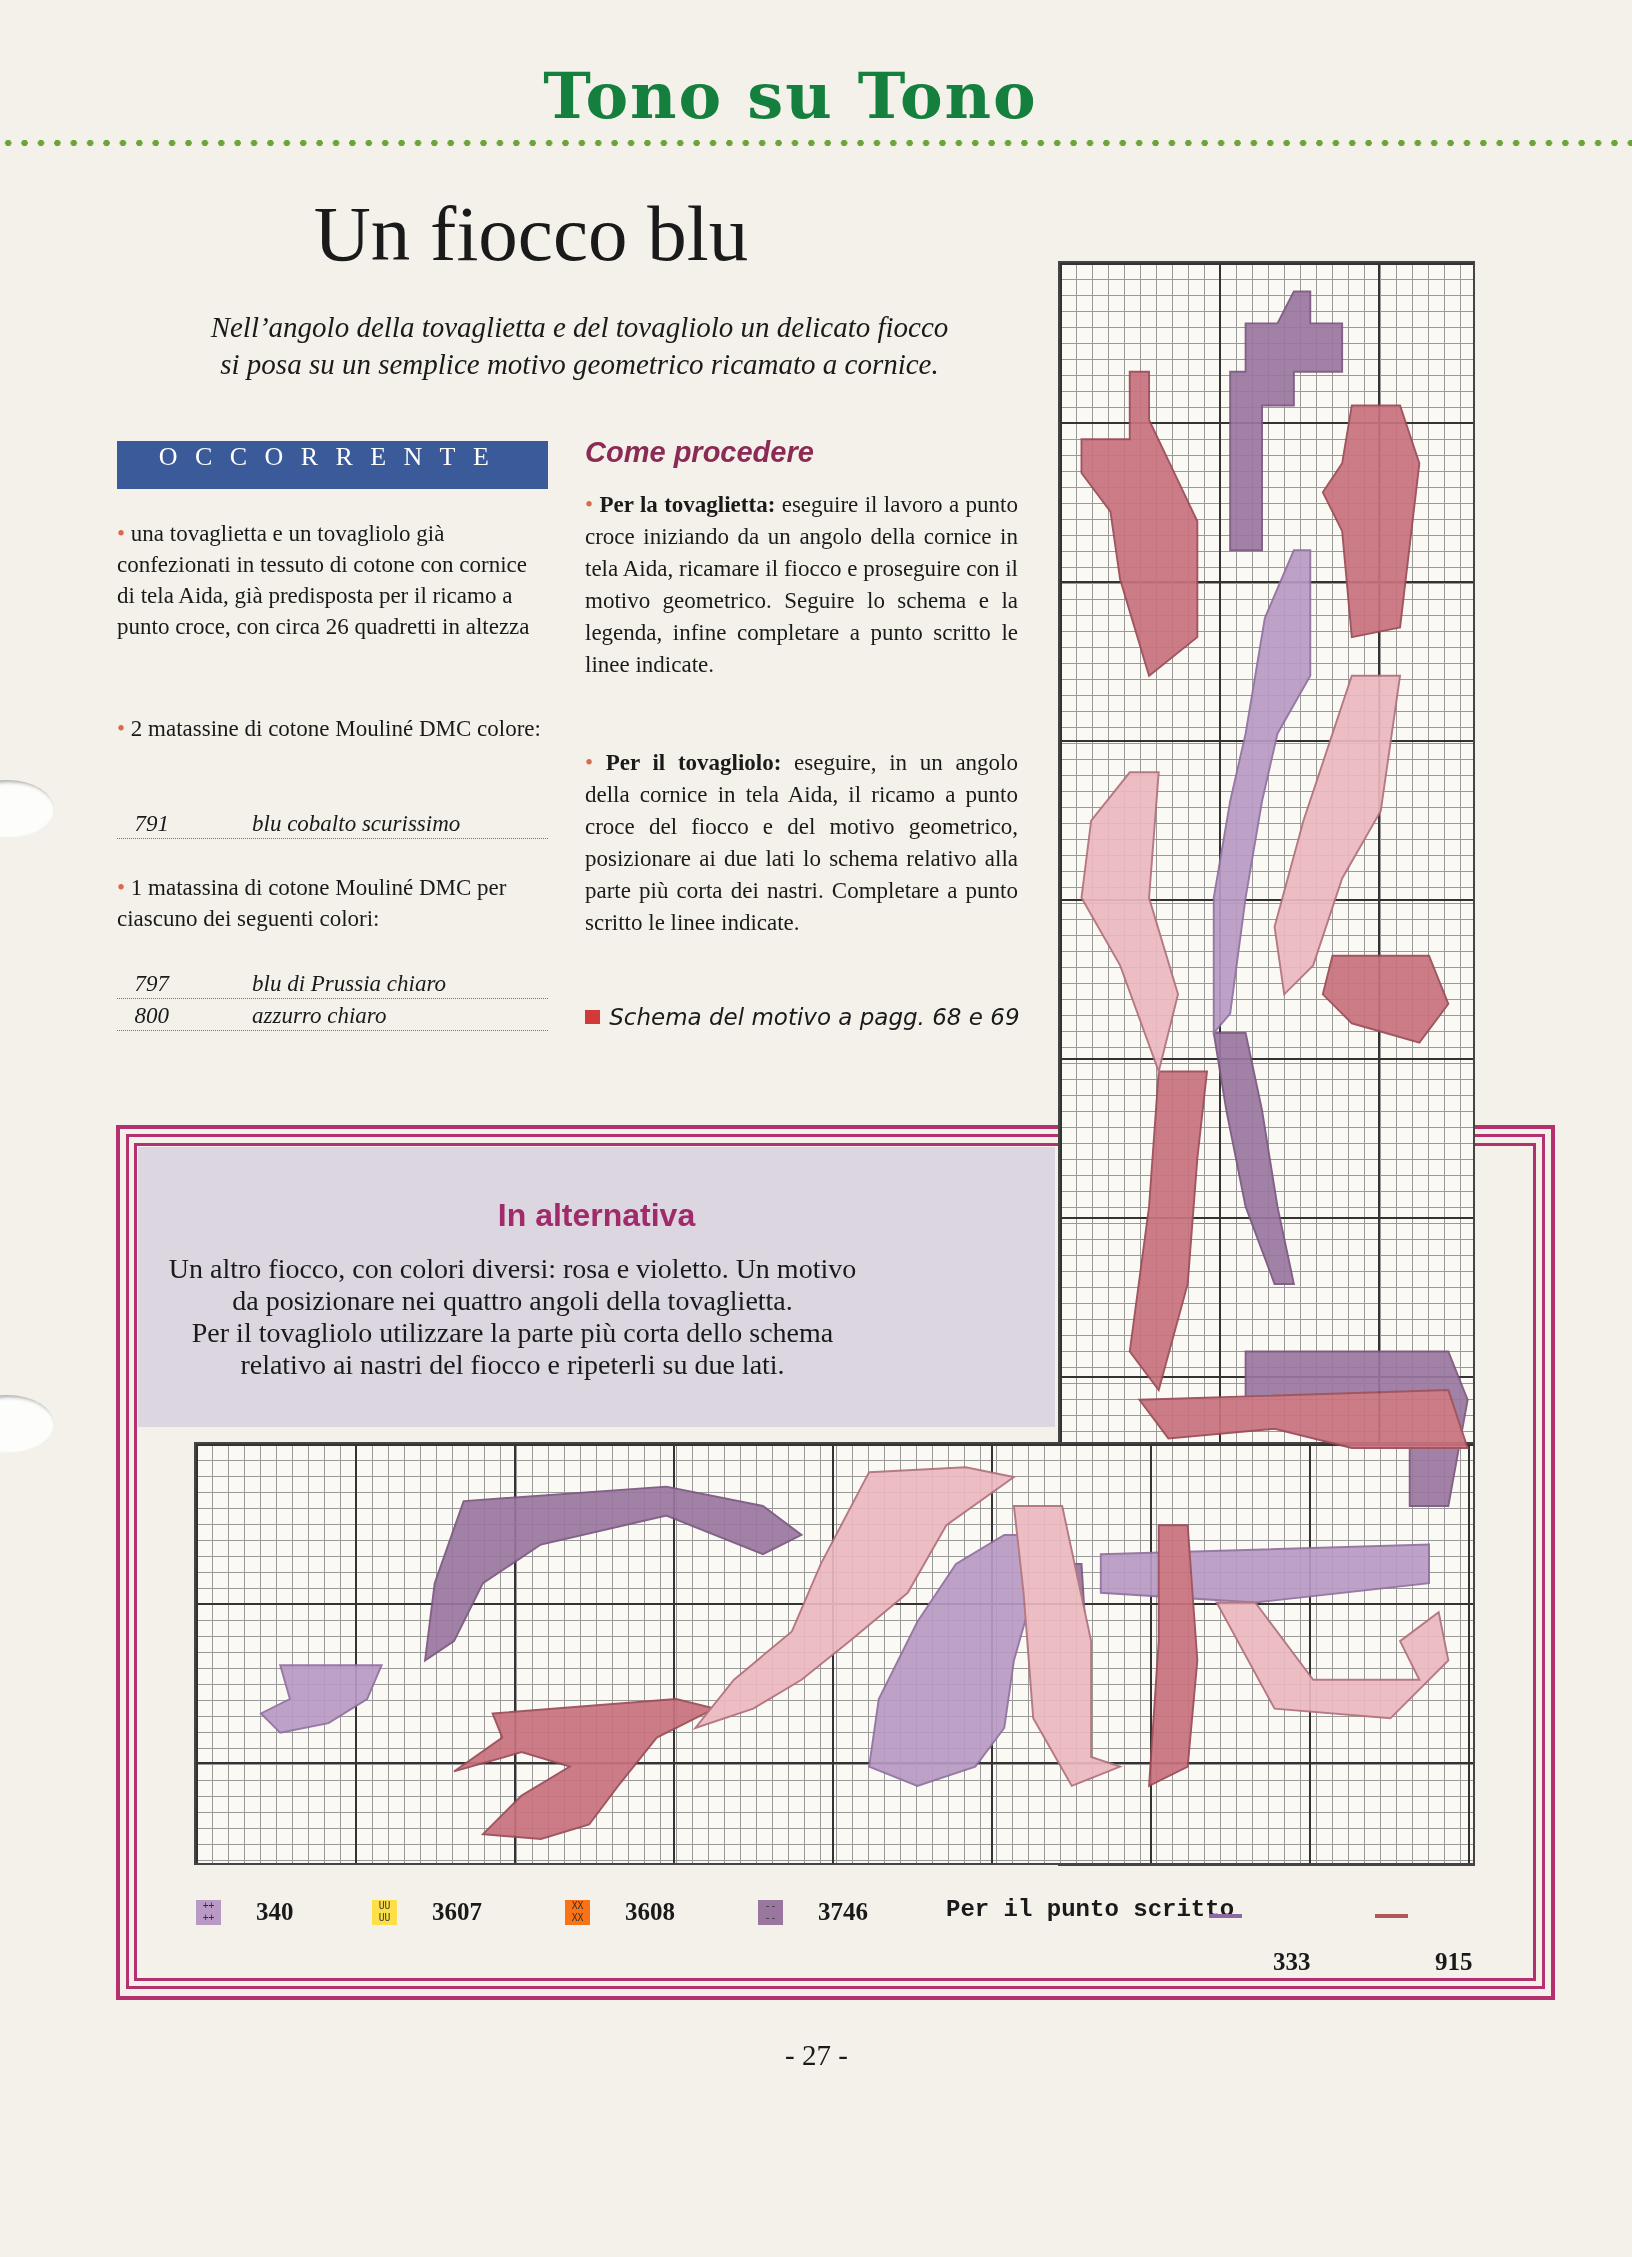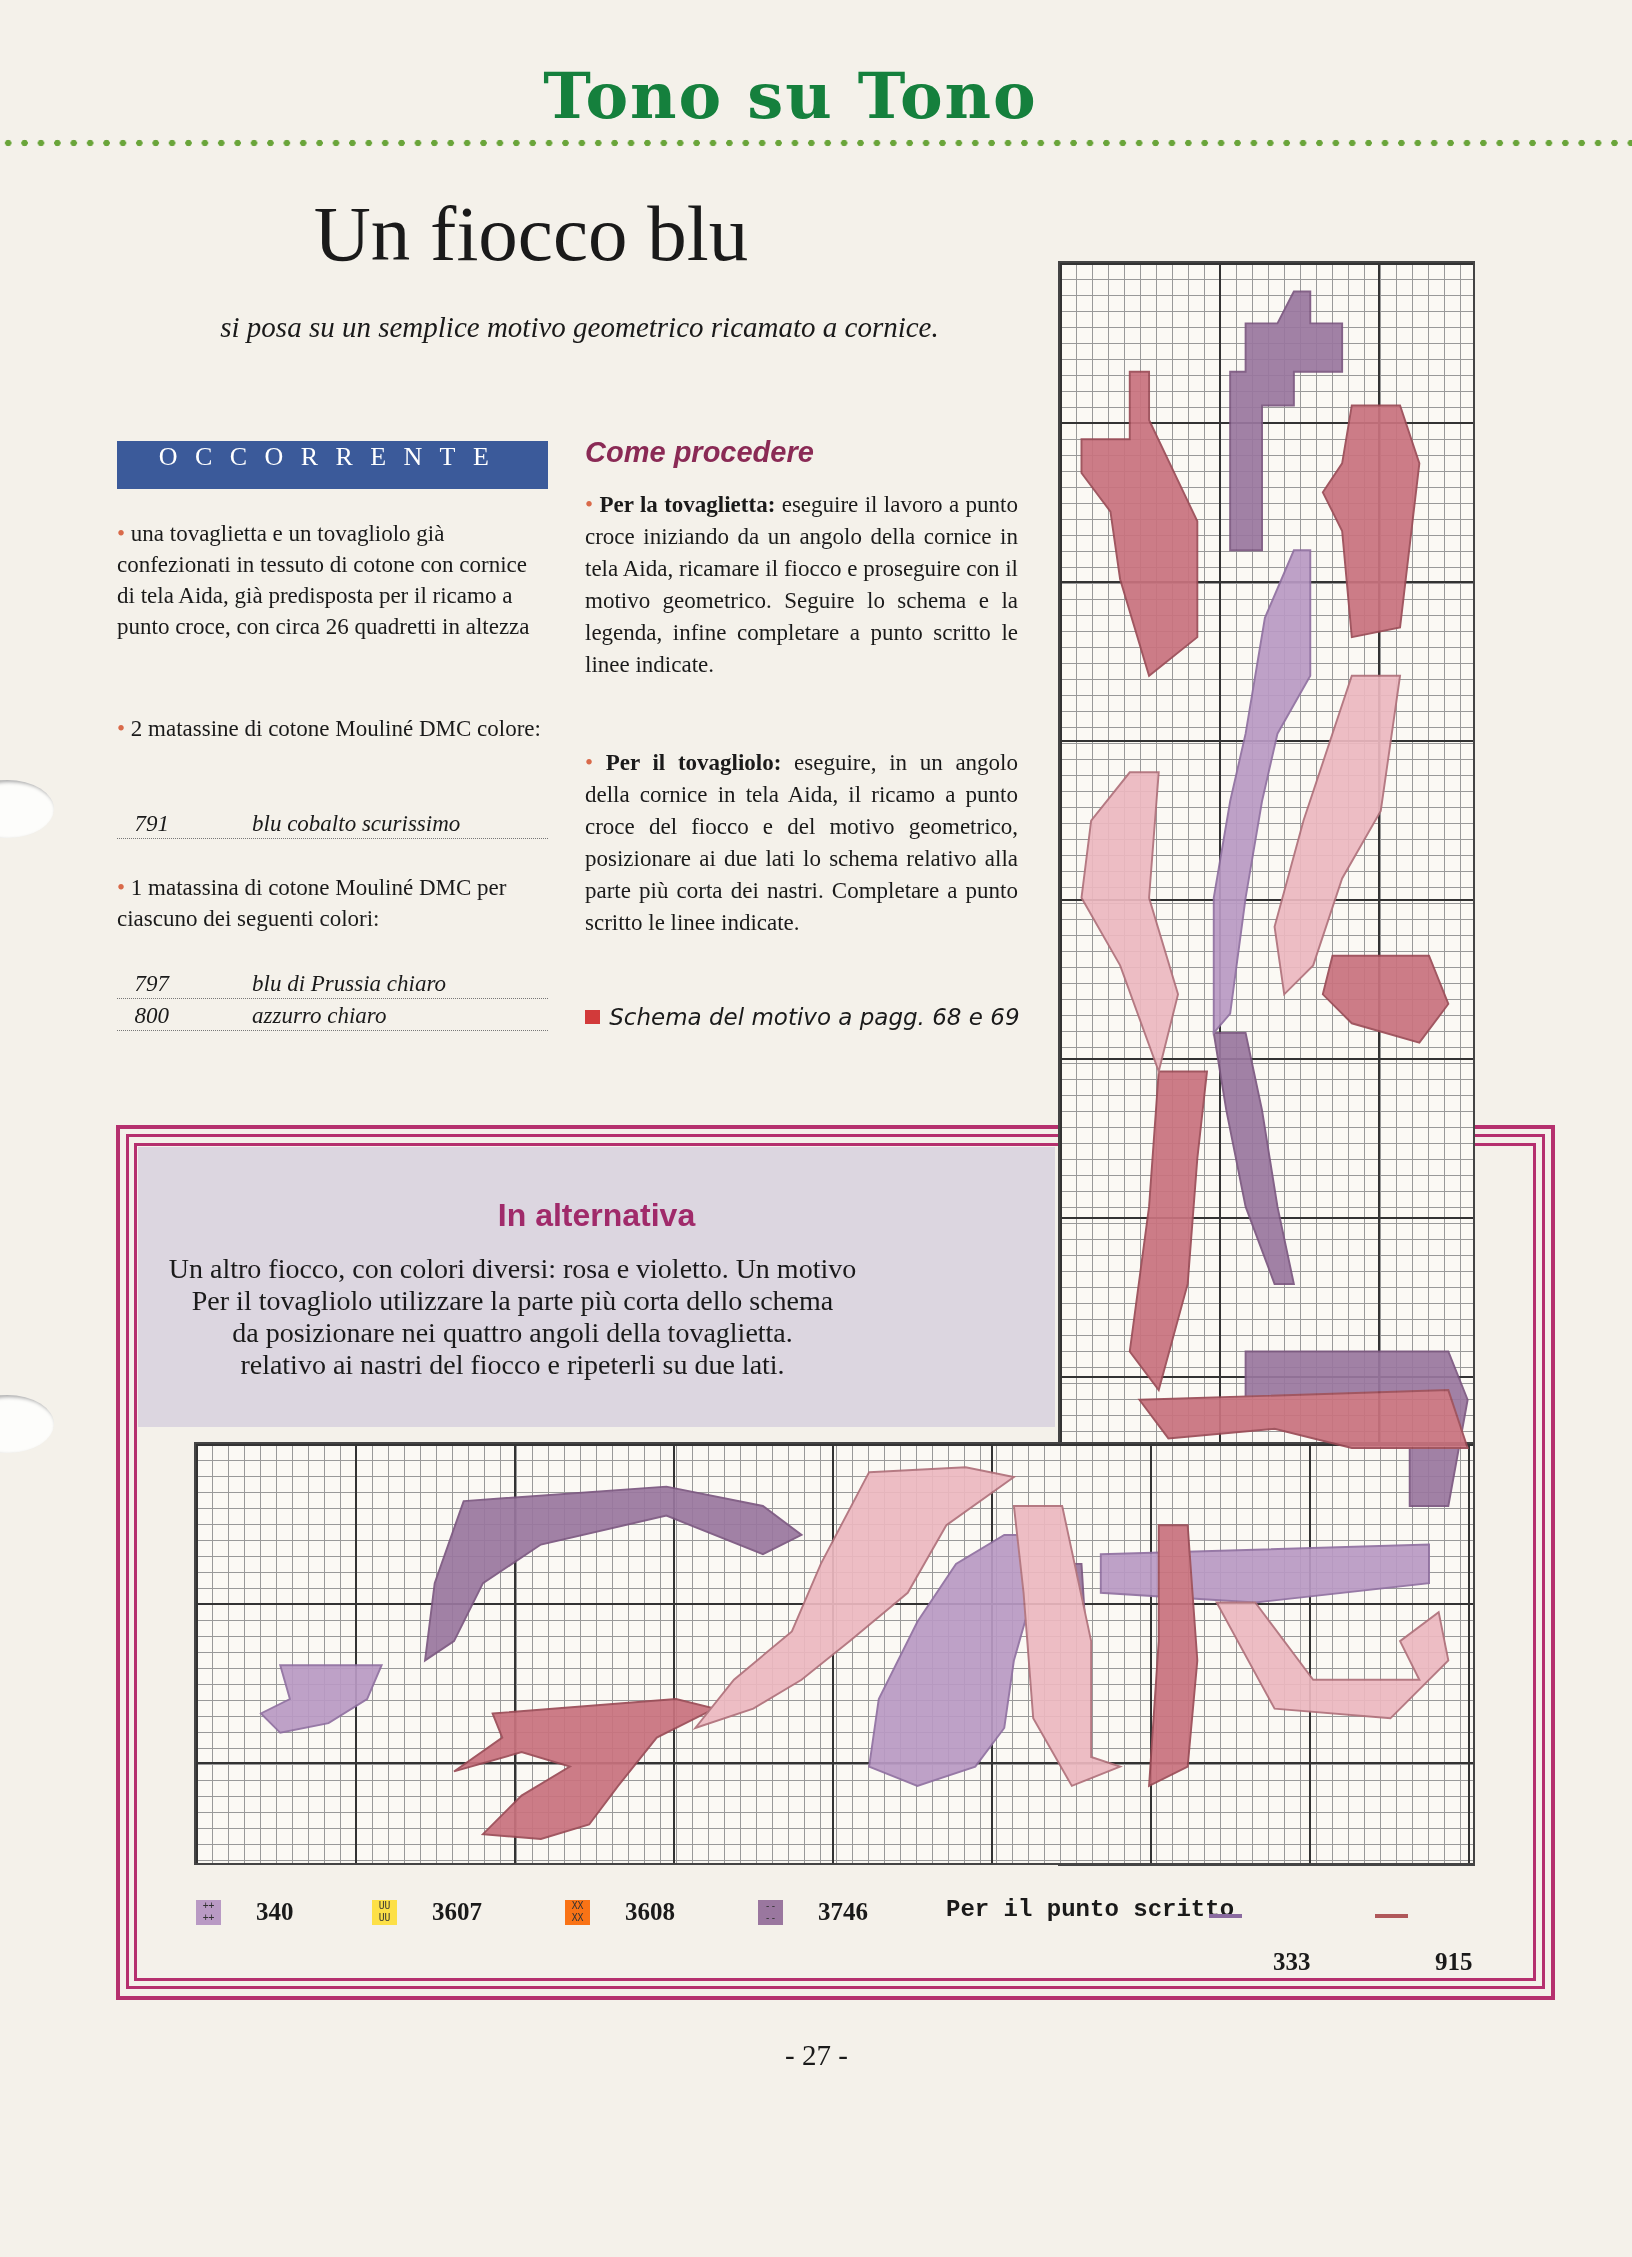--- a/index.html
+++ b/index.html
@@ -52,20 +52,21 @@
 <body>
 
 <div class="abs hole" style="top:780px;"></div>
 <div class="abs hole" style="top:1395px;"></div>
 
 <div id="masthead" class="abs">Tono su Tono</div>
 <div id="dotrule" class="abs"></div>
 
 <div id="title" class="abs">Un fiocco blu</div>
 <div id="subtitle" class="abs">
+  <div>Nell’angolo della tovaglietta e del tovagliolo un delicato fiocco</div>
   <div>si posa su un semplice motivo geometrico ricamato a cornice.</div>
 </div>
 
 <div id="occ-bar" class="abs">OCCORRENTE</div>
 <div class="abs lcol" style="top:518px;"><span class="bullet">• </span><span>una tovaglietta e un tovagliolo già confezionati in tessuto di cotone con cornice di tela Aida, già predisposta per il ricamo a punto croce, con circa 26 quadretti in altezza</span></div>
 <div class="abs lcol" style="top:713px;"><span class="bullet">• </span><span>2 matassine di cotone Mouliné DMC colore:</span></div>
 <div class="abs thread-row" style="top:809px;">
   <span class="code">791</span>
   <span class="name">blu cobalto scurissimo</span>
 </div>
@@ -84,22 +85,22 @@
 <div class="abs rcol" style="top:747px;"><span class="bullet">• </span><b>Per il tovagliolo:</b><span> eseguire, in un angolo della cornice in tela Aida, il ricamo a punto croce del fiocco e del motivo geometrico, posizionare ai due lati lo schema relativo alla parte più corta dei nastri. Completare a punto scritto le linee indicate.</span></div>
 <div id="schema-ref" class="abs"><span class="sq"></span><span>Schema del motivo a pagg. 68 e 69</span></div>
 
 <div id="frame-outer" class="abs"></div>
 <div id="frame-mid" class="abs"></div>
 <div id="frame-inner" class="abs"></div>
 <div id="alt-bg" class="abs"></div>
 <div id="alt-h" class="abs">In alternativa</div>
 <div id="alt-text" class="abs">
   <div>Un altro fiocco, con colori diversi: rosa e violetto. Un motivo</div>
+  <div>da posizionare nei quattro angoli della tovaglietta.</div>
   <div>Per il tovagliolo utilizzare la parte più corta dello schema</div>
-  <div>da posizionare nei quattro angoli della tovaglietta.</div>
   <div>relativo ai nastri del fiocco e ripeterli su due lati.</div>
 </div>
 
 <div id="vgrid" class="abs grid"></div>
 <div id="hgrid" class="abs grid"></div>
 
 <svg id="motif" class="abs" viewBox="0 0 1691 2338">
   <g opacity="0.92" stroke-linejoin="miter">
 
     <g fill="#9a779f" stroke="#7a567f" stroke-width="2">

